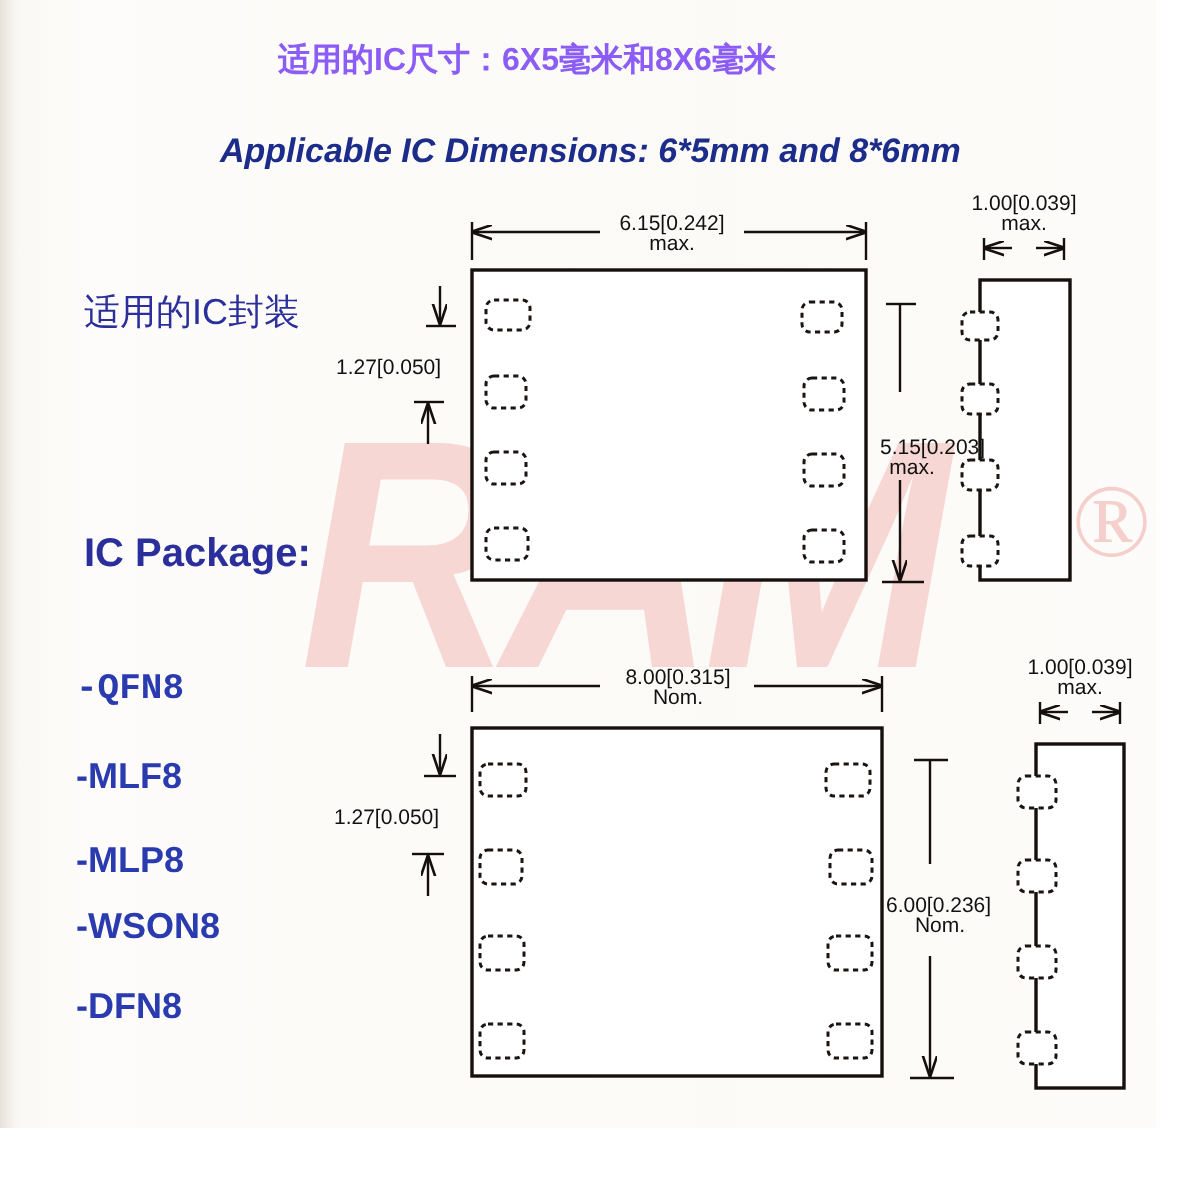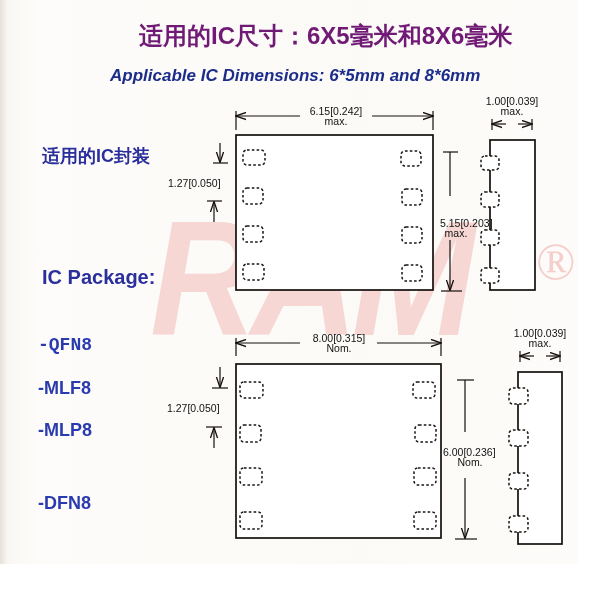--- a/index.html
+++ b/index.html
@@ -65,40 +65,40 @@
     line-height:52px;
   }
 
   
   .layer{position:absolute;inset:0;z-index:3;}
 
   
   .title-cn{
     position:absolute;
     left:139px;top:20px;
-    font-size:24px;
+    font-size:16px;
     font-weight:bold;
-    color:#701a75;
+    color:#8b5cf6;
     letter-spacing:0px;
     white-space:nowrap;
   }
   .title-en{
     position:absolute;
     left:110px;top:66px;
     font-size:17px;
     font-weight:bold;
     color:#1b2c8a;
     white-space:nowrap;
     font-style:italic;
   }
 
   
   .lbl-cn-pkg{
     position:absolute;left:42px;top:144px;
-    font-size:18px;font-weight:bold;color:#2a2f9c;
+    font-size:18px;font-weight:normal;color:#2a2f9c;
     white-space:nowrap;
   }
   .lbl-en-1{
     position:absolute;left:42px;top:212px;
     font-size:20px;font-weight:bold;color:#2a2f9c;
     white-space:nowrap;
   }
   .lbl-en-2{
     position:absolute;left:42px;top:266px;
     font-size:20px;font-weight:bold;color:#2a2f9c;
@@ -147,20 +147,21 @@
 
     <div class="title-cn">适用的IC尺寸：6X5毫米和8X6毫米</div>
     <div class="title-en">Applicable IC Dimensions: 6*5mm and 8*6mm</div>
 
     <div class="lbl-cn-pkg">适用的IC封装</div>
     <div class="lbl-en-2">IC Package:</div>
 
     <div class="pkg-item pkg-0">-QFN8</div>
     <div class="pkg-item pkg-1">-MLF8</div>
     <div class="pkg-item pkg-2">-MLP8</div>
+    <div class="pkg-item pkg-3">-WSON8</div>
     <div class="pkg-item pkg-4">-DFN8</div>
 
     <svg class="draw" viewBox="0 0 600 600">
       <defs>
         <marker id="ar" markerWidth="9" markerHeight="9" refX="8.5" refY="3" orient="auto">
           <path d="M0,0 L9,3 L0,6" fill="none" stroke="#15100e" stroke-width="1.1"></path>
         </marker>
         <marker id="arL" markerWidth="9" markerHeight="9" refX="0.5" refY="3" orient="auto">
           <path d="M9,0 L0,3 L9,6" fill="none" stroke="#15100e" stroke-width="1.1"></path>
         </marker>

